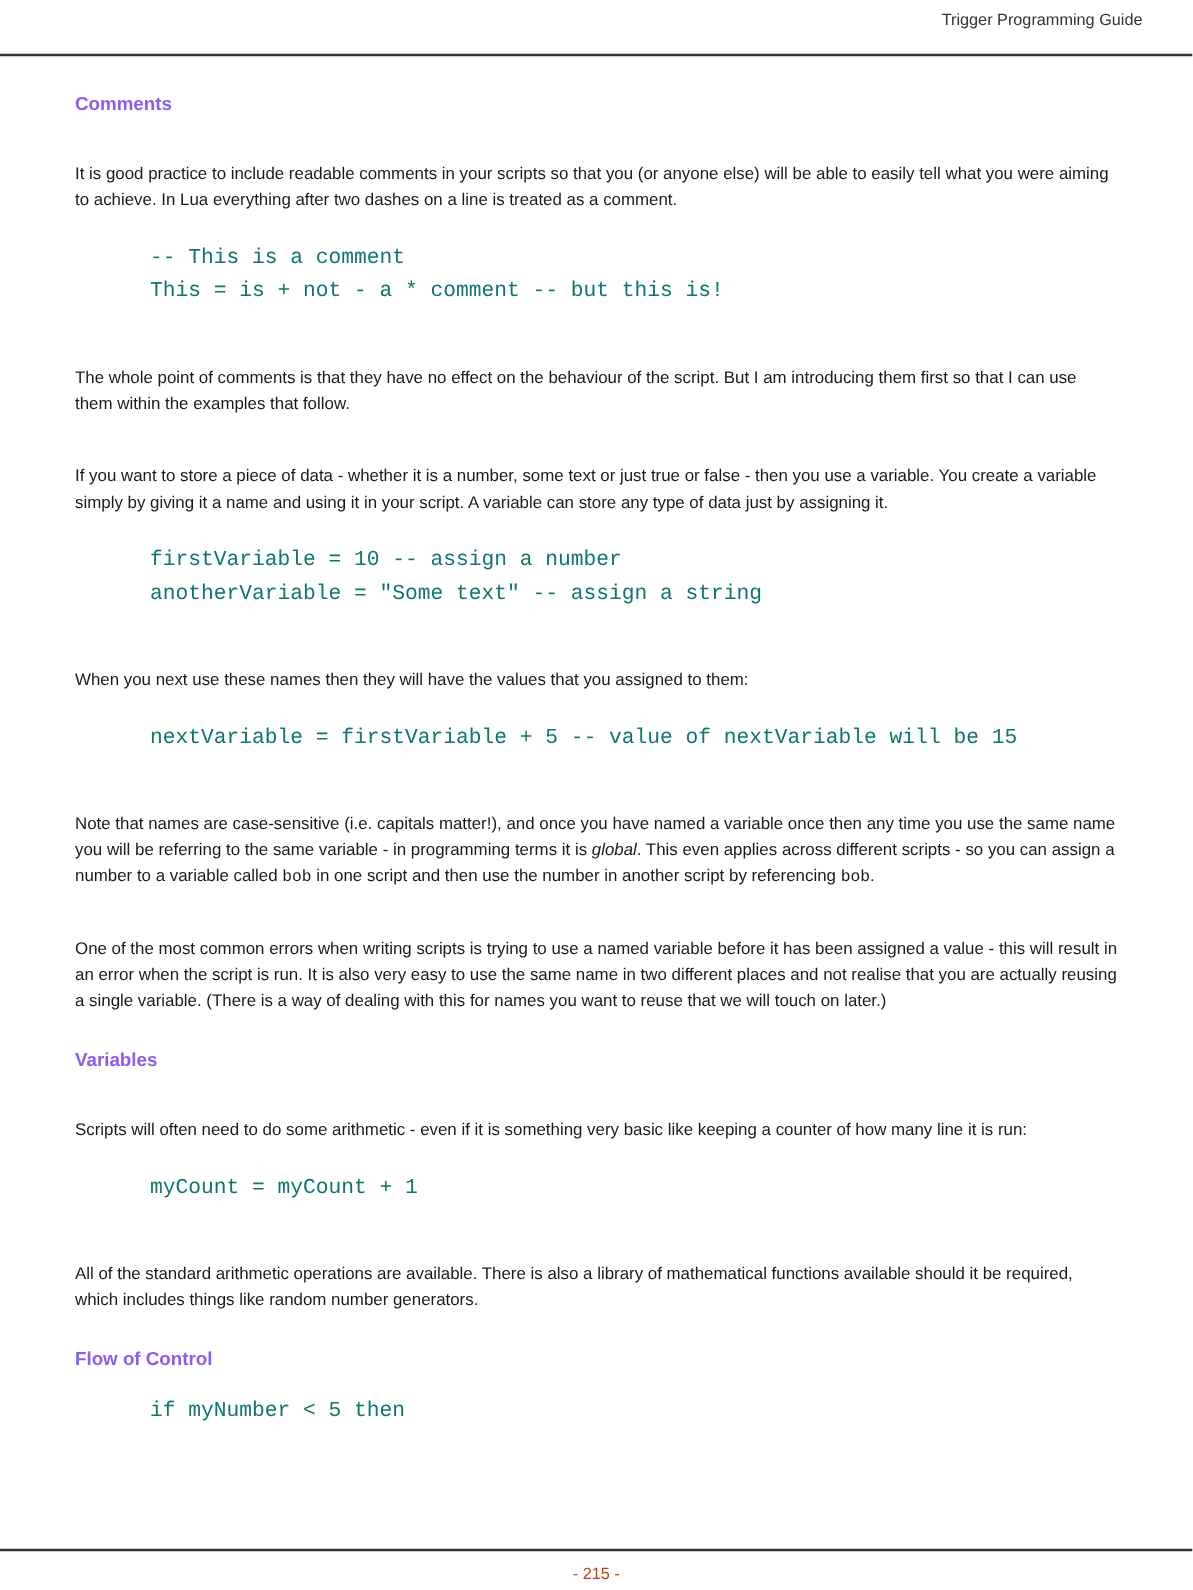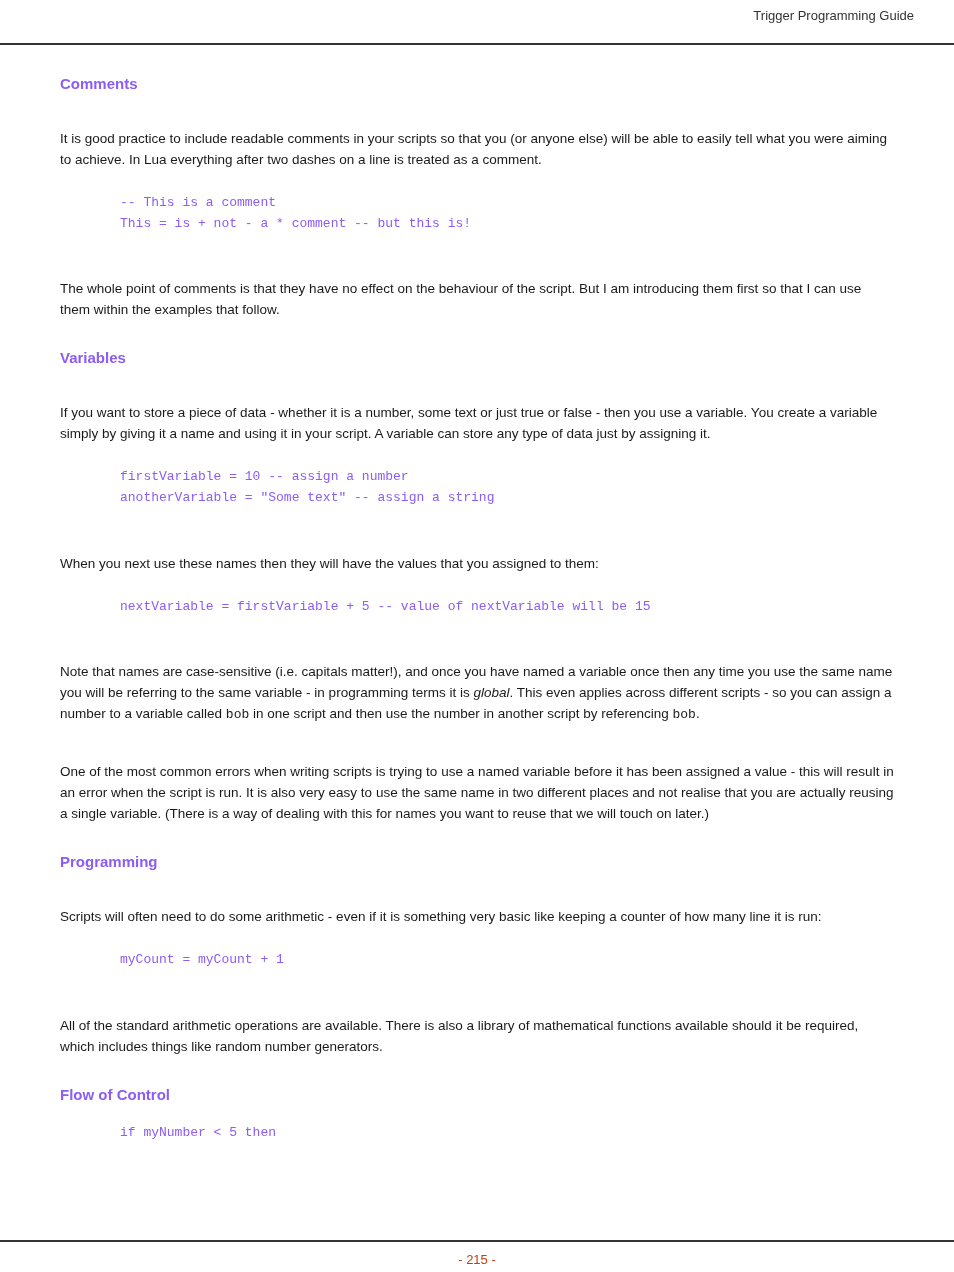--- a/index.html
+++ b/index.html
@@ -74,22 +74,22 @@
       background: none;
       color: #1a1a1a;
     }
 
     .body-text .italic {
       font-style: italic;
     }
 
     .code-block {
       font-family: 'Courier New', Courier, monospace;
-      font-size: 13px;
-      color: #8b5cf6;
+      font-size: 17px;
+      color: #0f766e;
       background: none;
       padding: 8px 0 8px 60px;
       margin: 12px 0 14px 0;
       line-height: 1.6;
     }
 
     .footer-bar {
       border-top: 2px solid #333333;
       padding: 10px 40px;
       display: flex;
@@ -126,21 +126,20 @@
         <div>-- This is a comment</div>
         <div>This = is + not - a * comment -- but this is!</div>
       </div>
 
       <p class="body-text">
         The whole point of comments is that they have no effect on the behaviour of the script. But I am introducing them first so that I can use them within the examples that follow.
       </p>
     </div>
 
     <div class="section">
-      <div class="section-heading">Variables</div>
 
       <p class="body-text">
         If you want to store a piece of data - whether it is a number, some text or just true or false - then you use a variable. You create a variable simply by giving it a name and using it in your script. A variable can store any type of data just by assigning it.
       </p>
 
       <div class="code-block">
         <div>firstVariable = 10  -- assign a number</div>
         <div>anotherVariable = "Some text" -- assign a string</div>
       </div>
 
@@ -155,21 +154,21 @@
       <p class="body-text">
         Note that names are case-sensitive (i.e. capitals matter!), and once you have named a variable once then any time you use the same name you will be referring to the same variable - in programming terms it is <span class="italic">global</span>. This even applies across different scripts - so you can assign a number to a variable called <span class="inline-code">bob</span> in one script and then use the number in another script by referencing <span class="inline-code">bob</span>.
       </p>
 
       <p class="body-text">
         One of the most common errors when writing scripts is trying to use a named variable before it has been assigned a value - this will result in an error when the script is run. It is also very easy to use the same name in two different places and not realise that you are actually reusing a single variable. (There is a way of dealing with this for names you want to reuse that we will touch on later.)
       </p>
     </div>
 
     <div class="section">
-      <div class="section-heading">Programming</div>
+      <div class="section-heading">Variables</div>
 
       <p class="body-text">
         Scripts will often need to do some arithmetic - even if it is something very basic like keeping a counter of how many line it is run:
       </p>
 
       <div class="code-block">
         <div>myCount = myCount + 1</div>
       </div>
 
       <p class="body-text">

